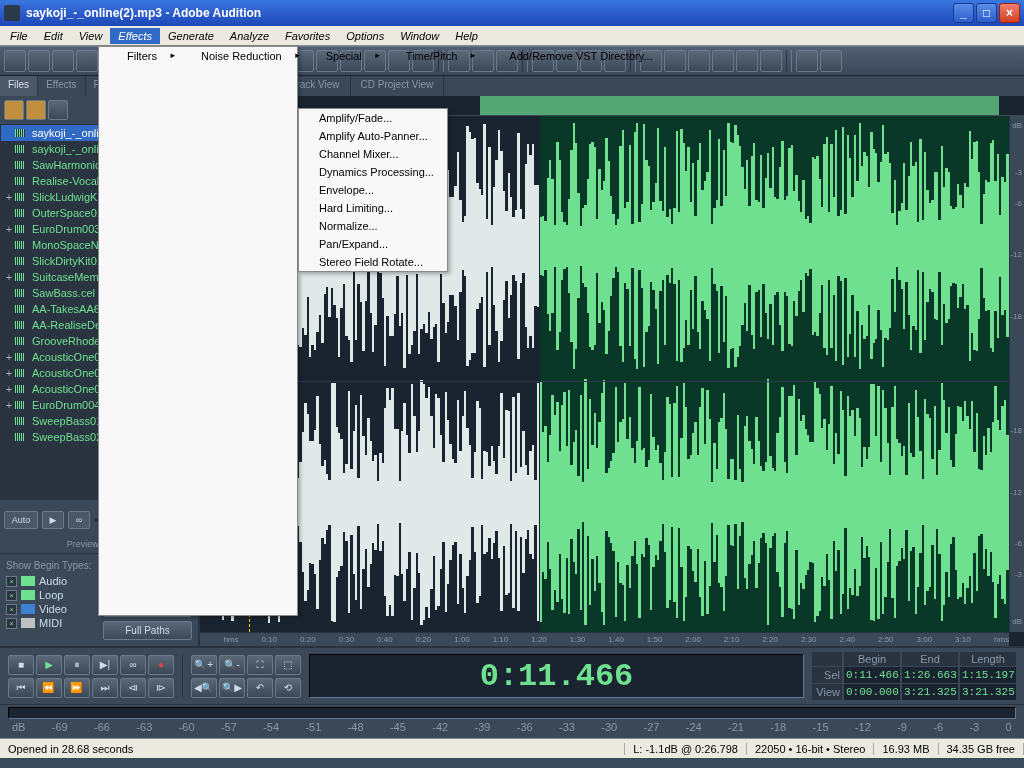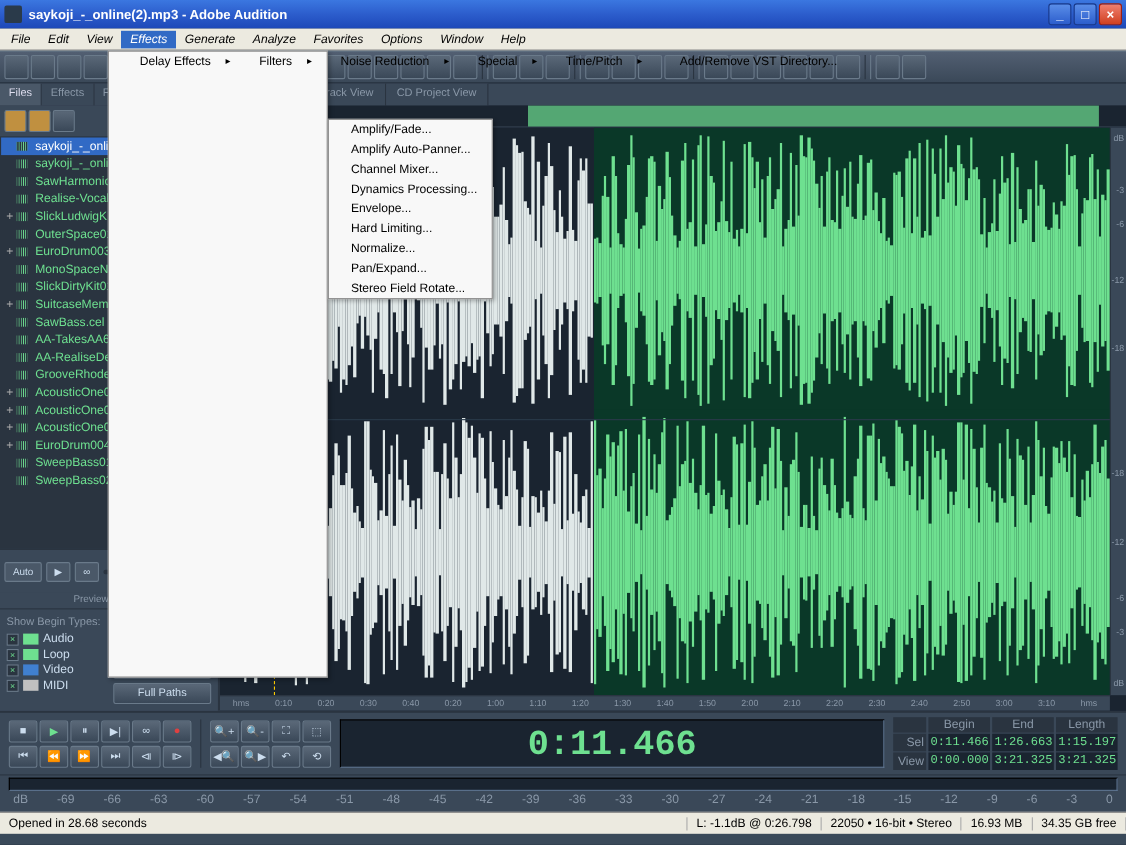--- a/index.html
+++ b/index.html
@@ -72,21 +72,21 @@
 .wave-sel { position: absolute; left: 42%; right: 0; top: 0; bottom: 0; }
 .wavebars { position: absolute; inset: 0; display: flex; align-items: center; }
 .wavebar { flex: 1; background: currentColor; }
 .wave-unsel .wavebars { color: #e0e8e8; }
 .wave-sel { background: #0a3828; }
 .wave-sel .wavebars { color: #6ee090; }
 .centerline { position: absolute; left: 0; right: 15px; top: 50%; height: 1px; background: #2a3a4a; }
 .dbscale { position: absolute; right: 0; top: 0; bottom: 14px; width: 15px; background: #3a4858; border-left: 1px solid #2a3440; }
 .dbscale div { position: absolute; right: 2px; color: #8a98a8; font-size: 8px; }
 .timeruler { position: absolute; left: 0; right: 15px; bottom: 0; height: 14px; background: #3a4858; border-top: 1px solid #2a3440; display: flex; align-items: center; }
-.timeruler span { flex: 1; text-align: center; color: #8a98a8; font-size: 8px; }
+.timeruler span { flex: 1; text-align: right; color: #8a98a8; font-size: 8px; }
 .playcursor { position: absolute; left: 6%; top: 0; bottom: 14px; width: 1px; border-left: 1px dashed #ffcc00; }
 
 
 .dropdown { position: absolute; background: #f8f8f8; border: 1px solid #888; box-shadow: 2px 2px 4px rgba(0,0,0,0.3); z-index: 100; }
 .dropdown-item { padding: 3px 24px 3px 20px; color: #000; font-size: 11px; white-space: nowrap; position: relative; }
 .dropdown-item.highlight { background: #316ac5; color: white; }
 .dropdown-item.has-sub::after { content: '▸'; position: absolute; right: 6px; font-size: 9px; }
 .dropdown-sep { height: 1px; background: #ccc; margin: 2px 4px; }
 .dropdown.main { left: 98px; top: 46px; width: 200px; }
 .dropdown.sub { left: 298px; top: 108px; width: 150px; }
@@ -1238,21 +1238,20 @@
 <div class="statusbar">
   <span class="flex">Opened in 28.68 seconds</span>
   <span>L: -1.1dB @ 0:26.798</span>
   <span>22050 • 16-bit • Stereo</span>
   <span>16.93 MB</span>
   <span>34.35 GB free</span>
 </div>
 
 <div class="dropdown main" id="effectsmenu">
     <div class="dropdown-sep"></div>
-    <div class="dropdown-item has-sub">Delay Effects</div>
     <div class="dropdown-item has-sub">Filters</div>
     <div class="dropdown-item has-sub">Noise Reduction</div>
     <div class="dropdown-item has-sub">Special</div>
     <div class="dropdown-item has-sub">Time/Pitch</div>
     <div class="dropdown-sep"></div>
     <div class="dropdown-item">Add/Remove VST Directory...</div>
     <div class="dropdown-sep"></div>
     <div class="dropdown-sep"></div>
   </div>
 <div class="dropdown sub" id="ampmenu">

